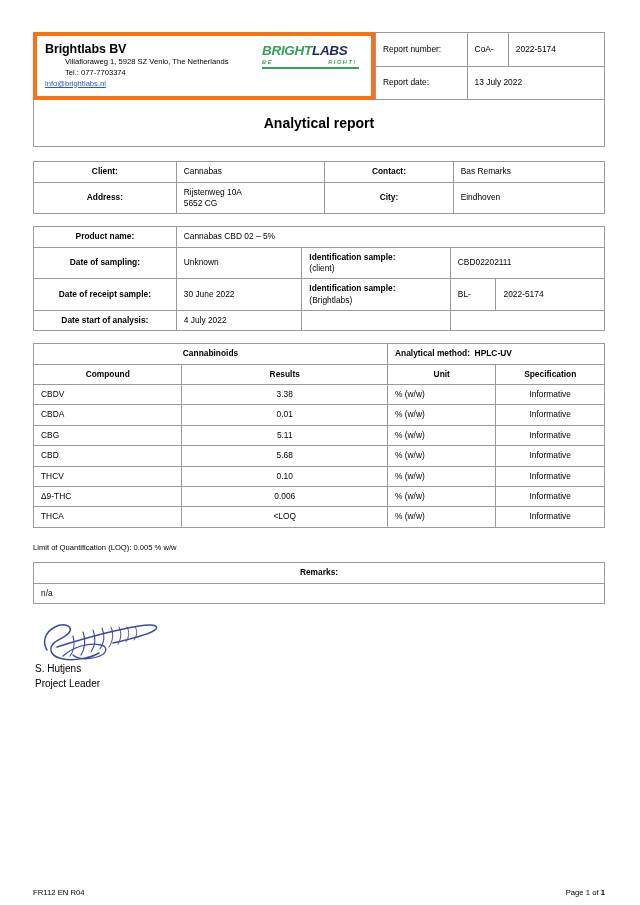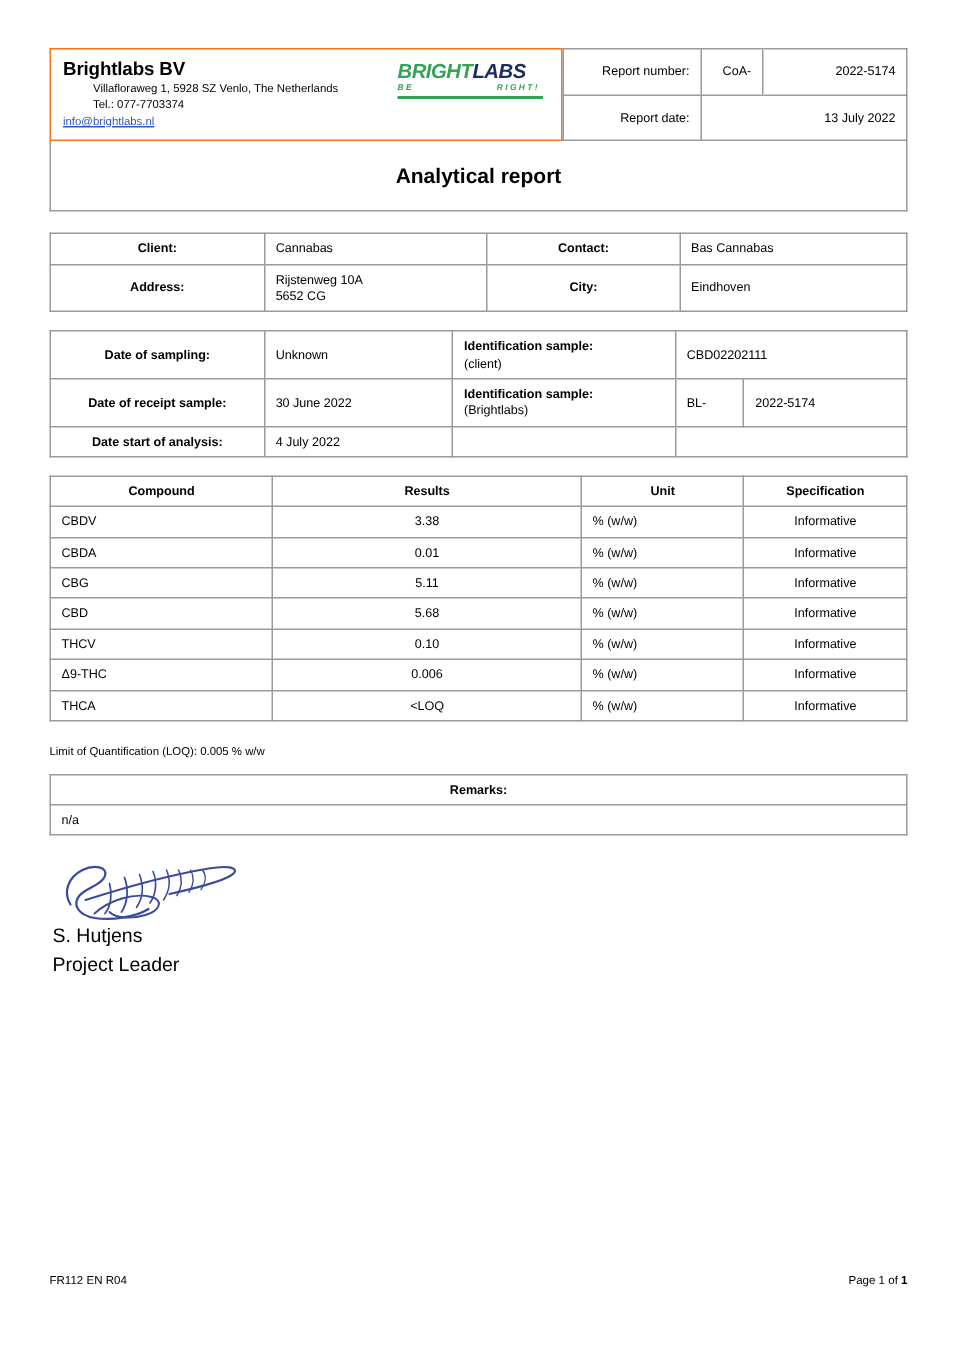--- a/index.html
+++ b/index.html
@@ -35,21 +35,21 @@
     line-height: 1.35;
     vertical-align: middle;
     background: #fff;
   }
   td.lbl { font-weight: bold; text-align: center; }
 
   
   .hdr-wrap { display: flex; align-items: stretch; }
   .hdr-left {
     width: 342px;
-    border: 1px solid #f97316;
+    border: 4px solid #f97316;
     box-sizing: border-box;
     padding: 6px 8px 7px 8px;
     display: flex;
     justify-content: space-between;
     align-items: flex-start;
   }
   .company-name {
     font-size: 12.5px;
     font-weight: bold;
     letter-spacing: -0.1px;
@@ -102,21 +102,20 @@
     width: 2px;
     background: #33a457;
     margin-right: 2px;
   }
   .logo-inner { display: flex; align-items: center; }
 
   .hdr-right {
     flex: 1;
     display: flex;
     flex-direction: column;
-    text-align: right;
   }
   .hdr-right table { height: 100%; }
   .hdr-right td { font-size: 8.4px; }
 
   
   .title-band {
     border: 1px solid #9a9a9a;
     border-top: none;
     height: 46px;
     display: flex;
@@ -139,29 +138,29 @@
     line-height: 1.3;
   }
 
   
   .sig-area { margin-top: 16px; position: relative; height: 70px; }
   .sig-svg { position: absolute; left: 6px; top: -4px; }
   .sig-name {
     position: absolute;
     left: 2px;
     top: 42px;
-    font-size: 13px;
+    font-size: 10px;
     line-height: 1.45;
   }
 
   
   .footer {
     position: absolute;
     left: 33px;
-    top: 849px;
+    top: 888px;
     width: 572px;
     display: flex;
     justify-content: space-between;
     font-size: 7.7px;
   }
   .footer b { font-weight: bold; }
 </style>
 </head>
 <body>
 
@@ -223,21 +222,21 @@
         <col style="width:25%">
         <col style="width:26%">
         <col style="width:22.5%">
         <col style="width:26.5%">
       </colgroup>
     <tbody>
       <tr>
         <td class="lbl">Client:</td>
         <td>Cannabas</td>
         <td class="lbl">Contact:</td>
-        <td>Bas Cannabas</td>
+        <td>Bas Remarks</td>
       </tr>
       <tr>
         <td class="lbl">Address:</td>
         <td>
           <span>Rijstenweg 10A</span><br>
           <span>5652 CG</span>
         </td>
         <td class="lbl">City:</td>
         <td>Eindhoven</td>
       </tr>
@@ -249,20 +248,24 @@
   <table class="box">
     <colgroup>
         <col style="width:25%">
         <col style="width:22%">
         <col style="width:26%">
         <col style="width:8%">
         <col style="width:19%">
       </colgroup>
     <tbody>
       <tr>
+        <td class="lbl">Product name:</td>
+        <td colspan="4">Cannabas CBD 02 – 5%</td>
+      </tr>
+      <tr>
         <td class="lbl">Date of sampling:</td>
         <td>Unknown</td>
         <td>
           <b>Identification sample:</b><br>
           <span>(client)</span>
         </td>
         <td colspan="2">CBD02202111</td>
       </tr>
       <tr>
         <td class="lbl">Date of receipt sample:</td>
@@ -286,20 +289,26 @@
   <div class="gap-12"></div>
 
   <table class="box">
     <colgroup>
         <col style="width:26%">
         <col style="width:36%">
         <col style="width:19%">
         <col style="width:19%">
       </colgroup>
     <tbody>
+      <tr>
+        <td colspan="2" class="lbl">Cannabinoids</td>
+        <td colspan="2">
+          <b>Analytical method:</b>&nbsp;&nbsp;<b>HPLC-UV</b>
+        </td>
+      </tr>
       <tr>
         <td class="lbl">Compound</td>
         <td class="lbl center">Results</td>
         <td class="lbl center">Unit</td>
         <td class="lbl center">Specification</td>
       </tr>
 
       <tr>
         <td>CBDV</td>
         <td class="center">3.38</td>

